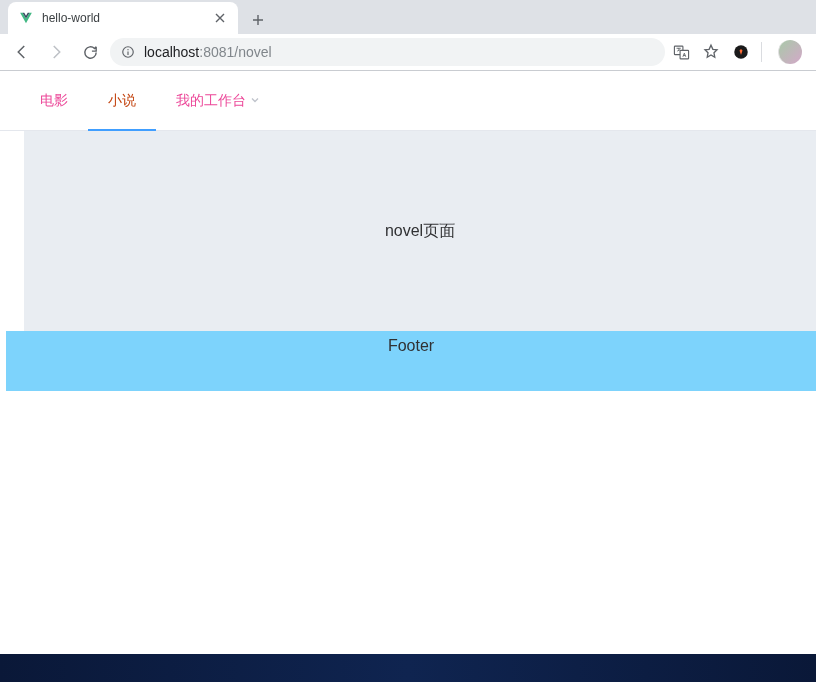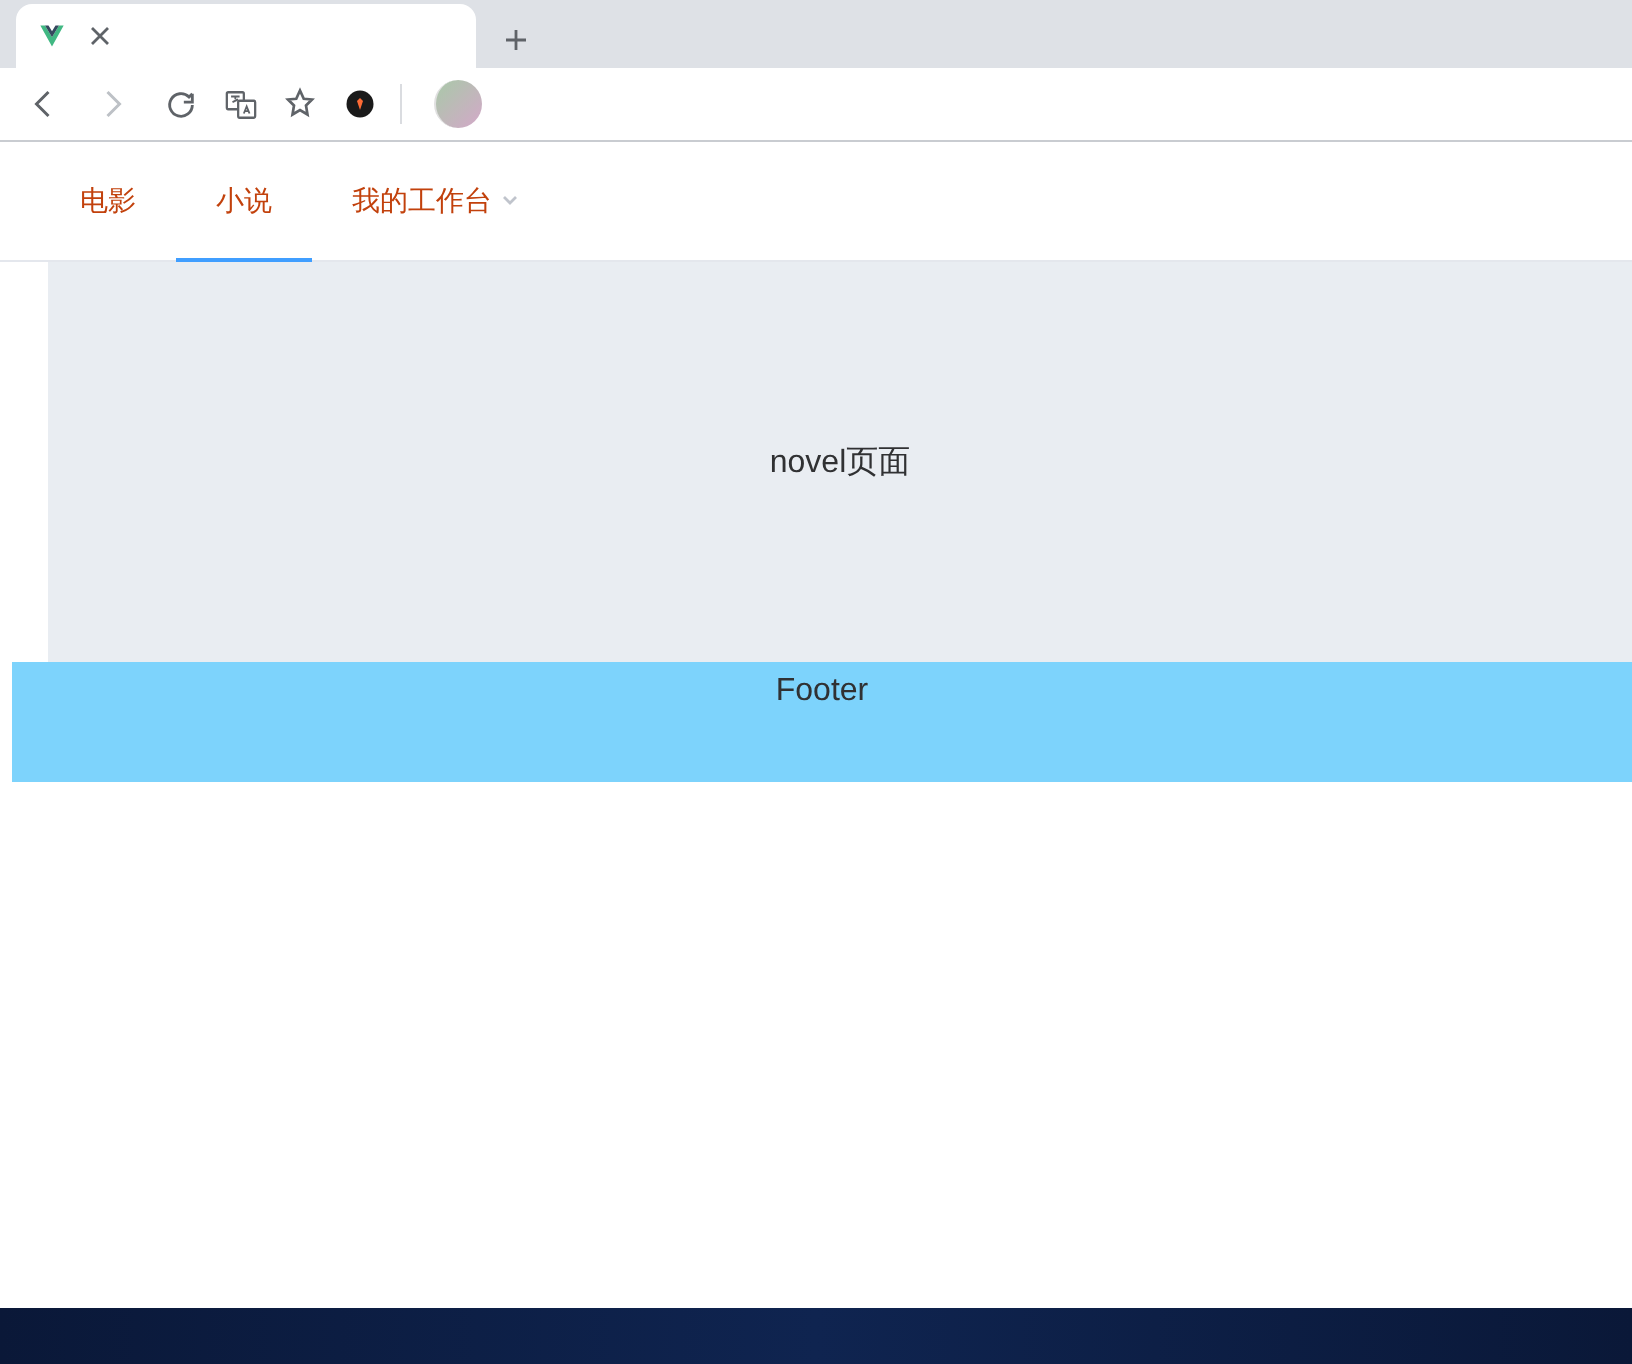--- a/index.html
+++ b/index.html
@@ -149,21 +149,21 @@
       padding: 0 20px;
       gap: 0;
       border-bottom: 1px solid #e4e7ed;
     }
     .nav-item {
       padding: 0 20px;
       height: 60px;
       display: flex;
       align-items: center;
       font-size: 14px;
-      color: #c2410c;
+      color: #ec4899;
       cursor: pointer;
       position: relative;
     }
     .nav-item.active {
       color: #c2410c;
     }
     .nav-item.active::after {
       content: "";
       position: absolute;
       left: 0;
@@ -214,20 +214,21 @@
 
 <div class="browser-chrome">
   <div class="tab-bar">
     <div class="tab">
       <span class="favicon">
         <svg width="14" height="14" viewBox="0 0 24 24">
             <path fill="#41b883" d="M2 3h4l6 10L18 3h4L12 21z"></path>
             <path fill="#35495e" d="M6 3h3l3 5 3-5h3l-6 10z"></path>
           </svg>
       </span>
+      <span class="tab-title">hello-world</span>
       <span class="tab-close">
         <svg width="10" height="10" viewBox="0 0 10 10">
             <path stroke="#5f6368" stroke-width="1.4" d="M1 1l8 8M9 1l-8 8"></path>
           </svg>
       </span>
     </div>
     <div class="new-tab">
       <svg width="12" height="12" viewBox="0 0 12 12">
           <path stroke="#5f6368" stroke-width="1.4" d="M6 1v10M1 6h10"></path>
         </svg>
@@ -242,20 +243,32 @@
     </div>
     <div class="nav-btn disabled">
       <svg width="18" height="18" viewBox="0 0 24 24">
           <path fill="none" stroke="#bdc1c6" stroke-width="2" d="M9 4l8 8-8 8"></path>
         </svg>
     </div>
     <div class="nav-btn">
       <svg width="17" height="17" viewBox="0 0 24 24">
           <path fill="none" stroke="#5f6368" stroke-width="2" d="M20 12a8 8 0 1 1-2.34-5.66L20 4M20 4v6h-6"></path>
         </svg>
+    </div>
+    <div class="address-bar">
+      <span class="info-icon">
+        <svg width="14" height="14" viewBox="0 0 24 24">
+            <circle cx="12" cy="12" r="9" fill="none" stroke="#5f6368" stroke-width="2"></circle>
+            <circle cx="12" cy="8" r="1.2" fill="#5f6368"></circle>
+            <path stroke="#5f6368" stroke-width="2" d="M12 11v6"></path>
+          </svg>
+      </span>
+      <span>
+        <span class="url-host">localhost</span><span class="url-port">:8081</span><span class="url-path">/novel</span>
+      </span>
     </div>
     <div class="toolbar-right">
       <span class="toolbar-icon">
         <svg width="17" height="17" viewBox="0 0 24 24">
             <rect x="2" y="3" width="12" height="12" rx="1" fill="none" stroke="#5f6368" stroke-width="1.6"></rect>
             <rect x="10" y="9" width="12" height="12" rx="1" fill="#fff" stroke="#5f6368" stroke-width="1.6"></rect>
             <path stroke="#5f6368" stroke-width="1.3" d="M5 6h6M8 6v2M6 10l4-2"></path>
             <path stroke="#5f6368" stroke-width="1.3" fill="none" d="M14 18l2-5 2 5M14.8 16.3h2.4"></path>
           </svg>
       </span>

